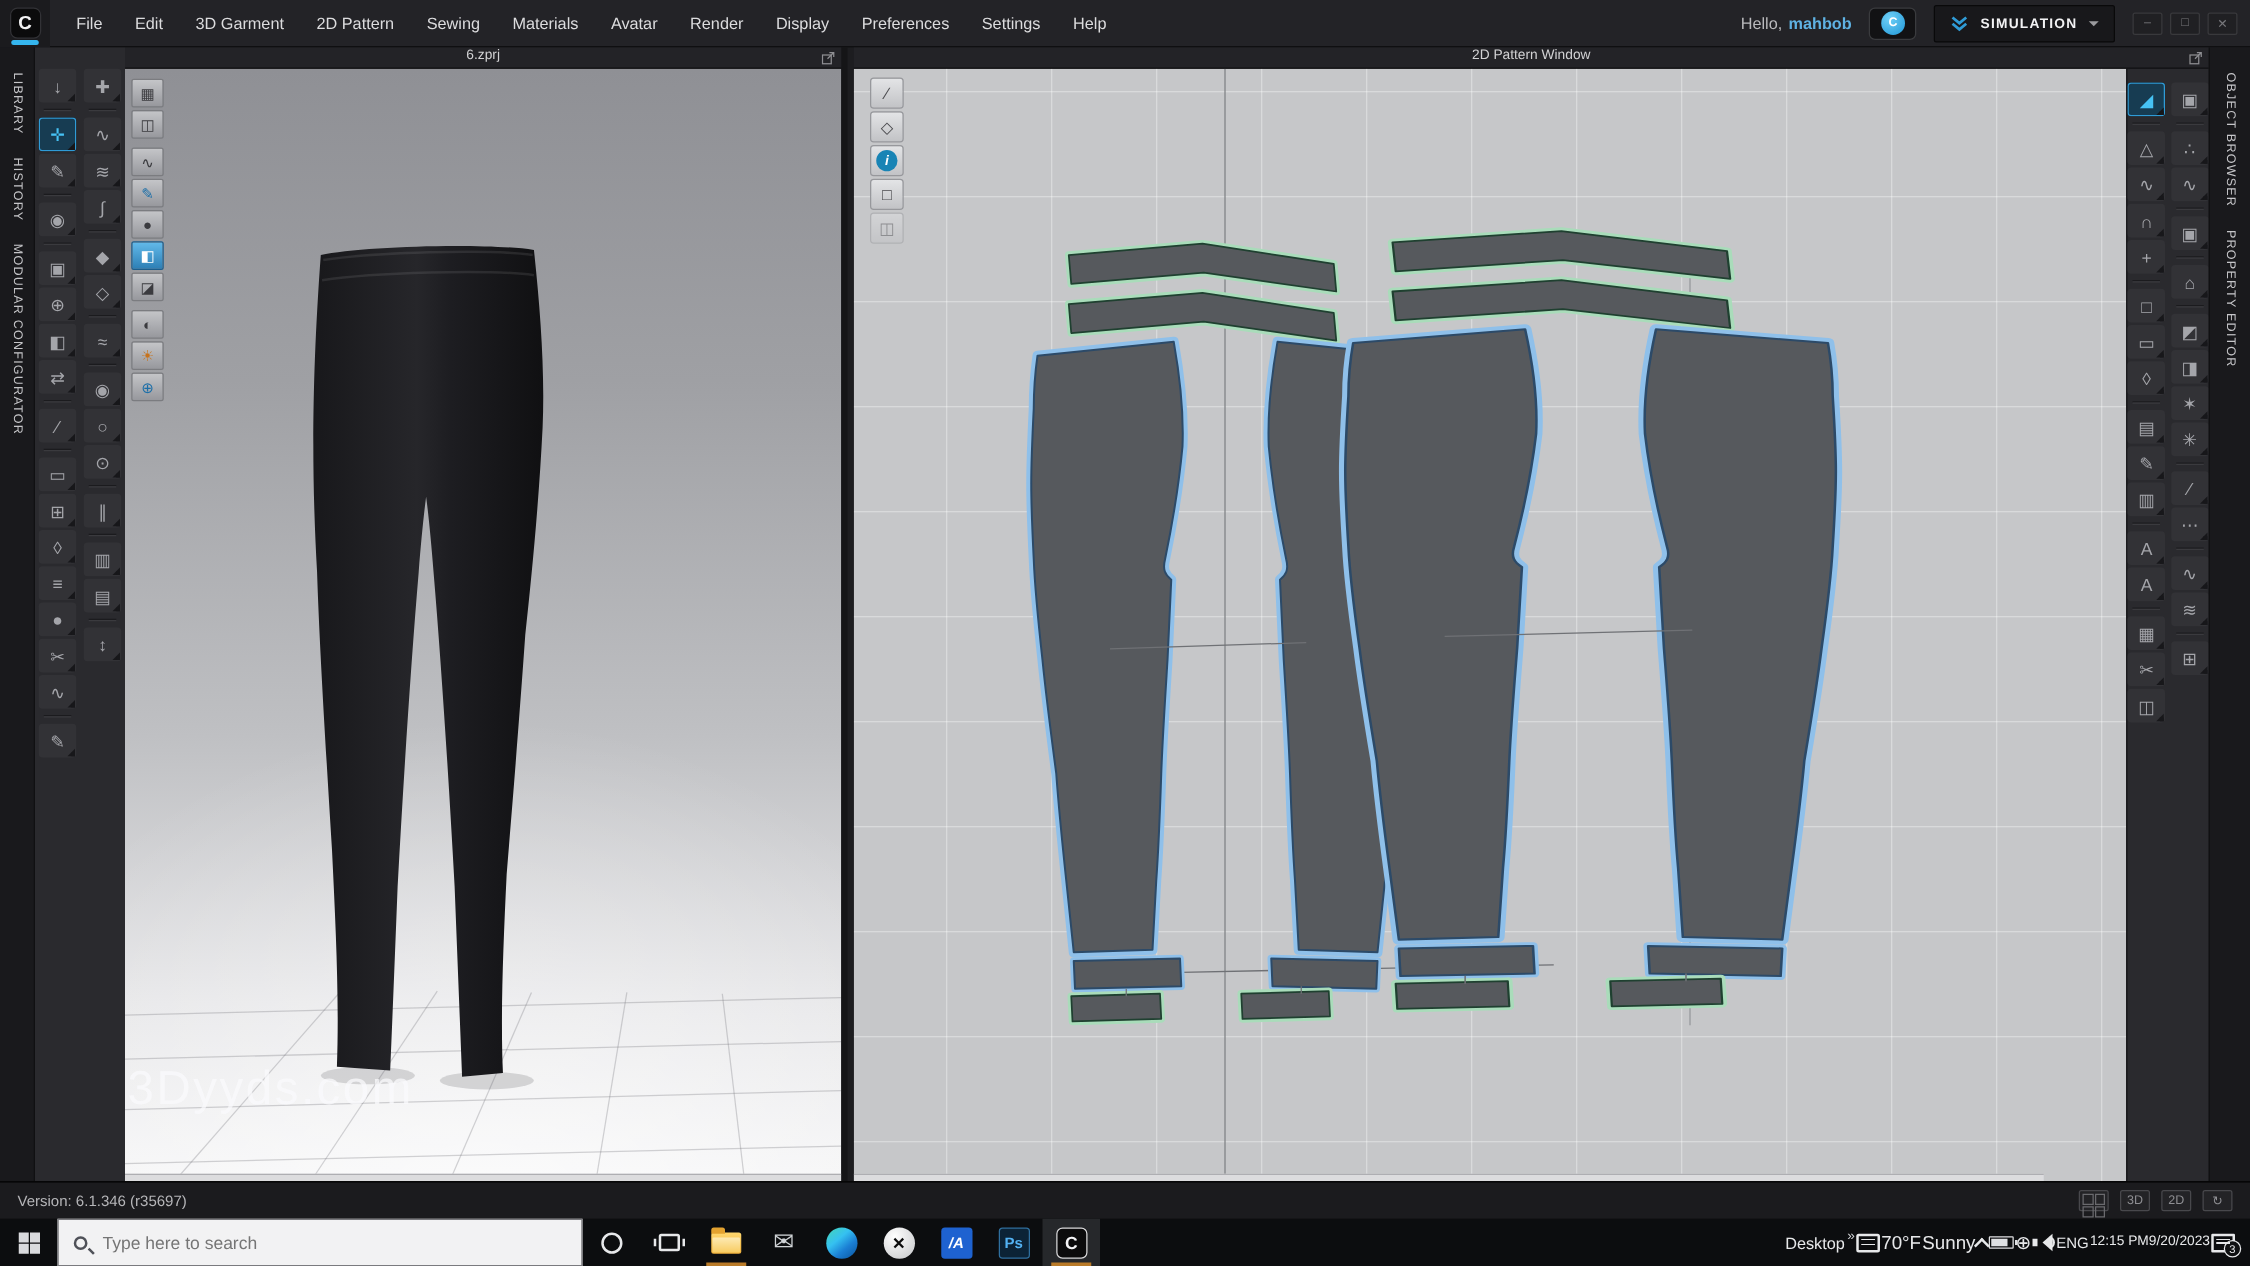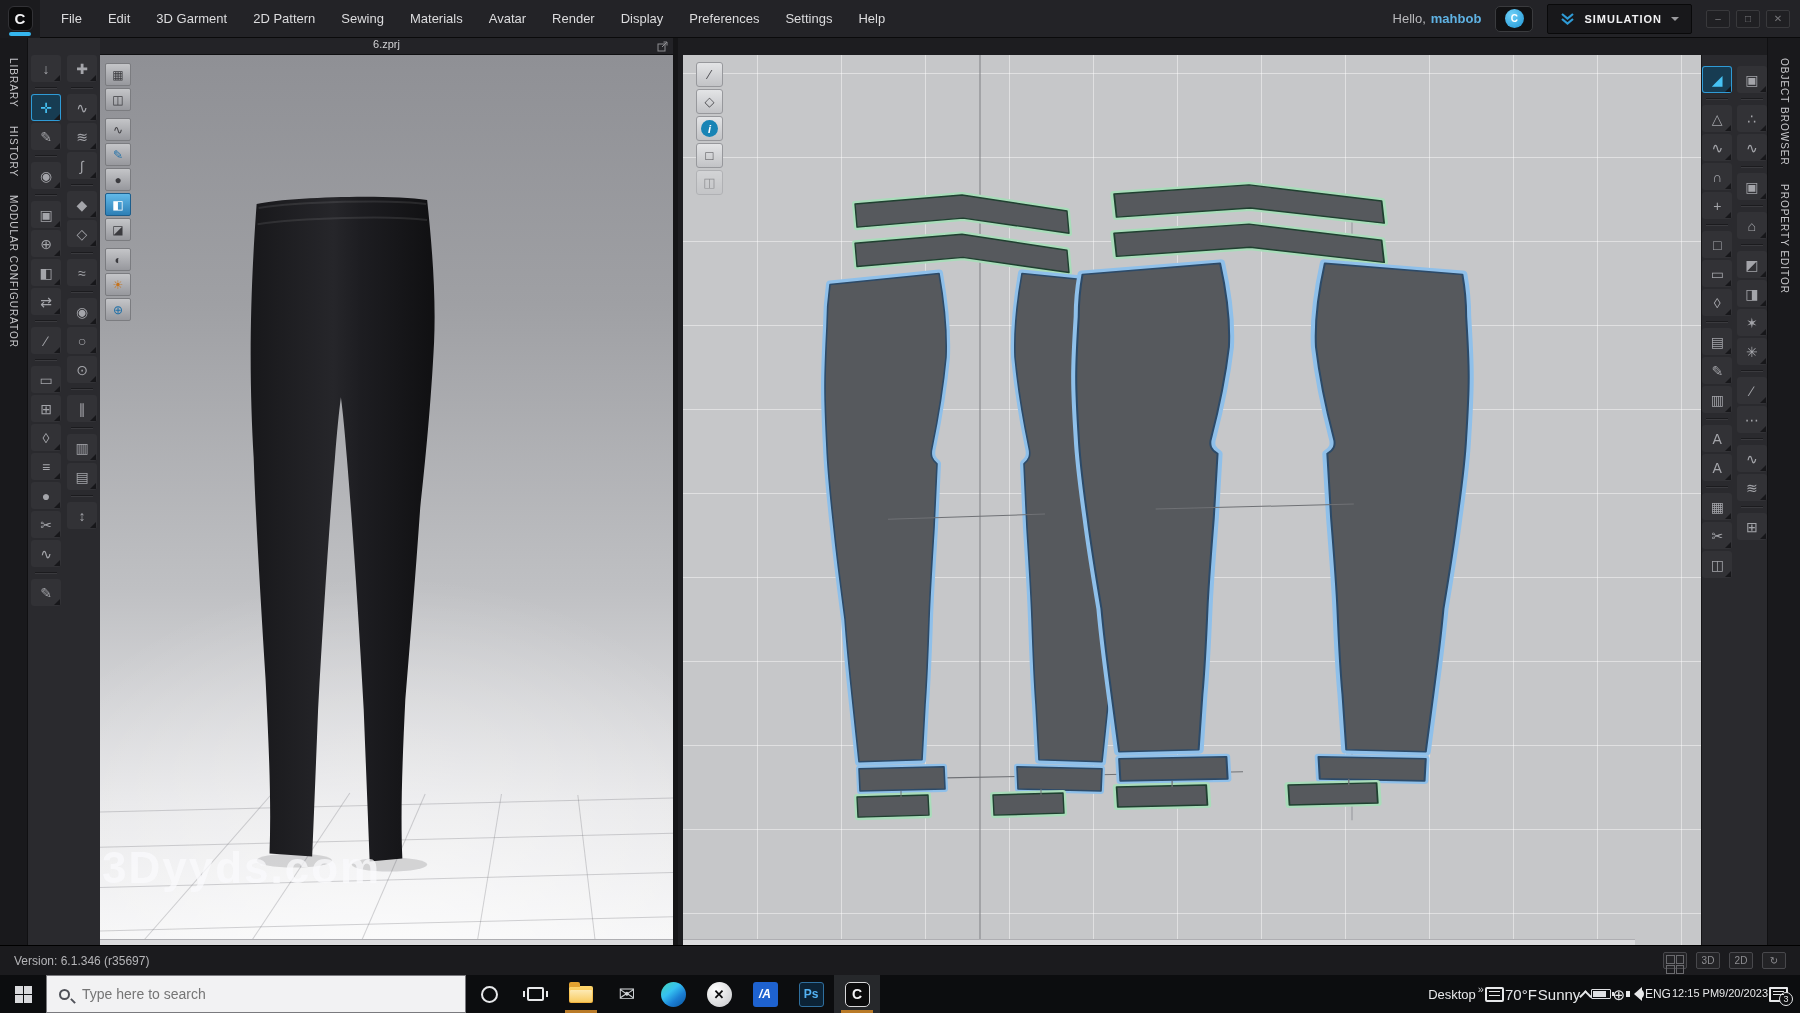--- a/index.html
+++ b/index.html
@@ -58,21 +58,21 @@
   .pbody{position:absolute;left:0;right:0;top:17px;bottom:0;overflow:hidden;}
 
   
   .canvas3d{position:absolute;inset:0;
     background:radial-gradient(130% 80% at 50% 108%, rgba(255,255,255,.65), rgba(255,255,255,0) 62%),
     linear-gradient(180deg,#8f9095 0%,#9fa0a4 28%,#bfc0c3 60%,#e6e6e8 84%,#f5f5f6 100%);}
   .svg3d{position:absolute;inset:0;width:100%;height:100%;}
   .floor line{stroke:rgba(120,121,126,.32);stroke-width:1;}
   .legging{fill:url(#lg);}
   .wbline{fill:none;stroke:rgba(255,255,255,.09);stroke-width:2;}
-  .watermark{position:absolute;left:2px;bottom:52px;font-size:44px;font-weight:bold;letter-spacing:2px;
+  .watermark{position:absolute;left:2px;bottom:52px;font-size:38px;font-weight:normal;letter-spacing:2px;
     color:rgba(250,250,252,.75);user-select:none;}
   .tools3d{position:absolute;left:5px;top:7px;display:flex;flex-direction:column;align-items:center;}
   .t3tile{width:26px;height:23px;margin:1px 0;border-radius:2px;border:1px solid #7b7c80;
     background:linear-gradient(#c4c5c8,#97989d);color:#3b3b3f;font-size:12px;
     display:flex;align-items:center;justify-content:center;cursor:pointer;flex:none;}
   .t3tile.active{background:linear-gradient(#62b9e9,#2d7fb5);color:#fff;border-color:#1d5e8c;}
   .t3tile.orange{color:#c7731c;}
   .t3tile.blue{color:#1d6fa8;}
   .t3sep{height:5px;flex:none;}
 
@@ -425,20 +425,29 @@
                 <span>⊕</span>
               </div>
             </div>
           <div class="watermark">3Dyyds.com</div>
           <div class="hscroll3"></div>
         </div>
       </div>
     </section>
 
     <section class="panel p2d">
+      <div class="phead">
+        <span>2D Pattern Window</span>
+        <span class="pop">
+          <svg width="11" height="11" viewBox="0 0 11 11">
+              <rect x="1" y="3" width="7" height="7" fill="none" stroke="#8e8e92"></rect>
+              <path d="M5 6 L10 1 M6.5 1 H10 V4.5" stroke="#8e8e92" fill="none"></path>
+            </svg>
+        </span>
+      </div>
       <div class="pbody">
         <div class="canvas2d">
           <svg class="svg2d" viewBox="0 0 1018 884" preserveAspectRatio="none">
             <defs>
               <path id="pp-wb1" d="M172,148 L279,139 L384,155 L386,177 L280,162 L174,171 Z"></path>
               <path id="pp-wb2" d="M172,187 L279,178 L384,194 L386,216 L280,201 L174,210 Z"></path>
               <path id="pp-legL" d="M147,228 L256,217
                 C261,245 264,275 263,300
                 C260,332 254,366 249,390
                 C247,398 249,402 254,406

